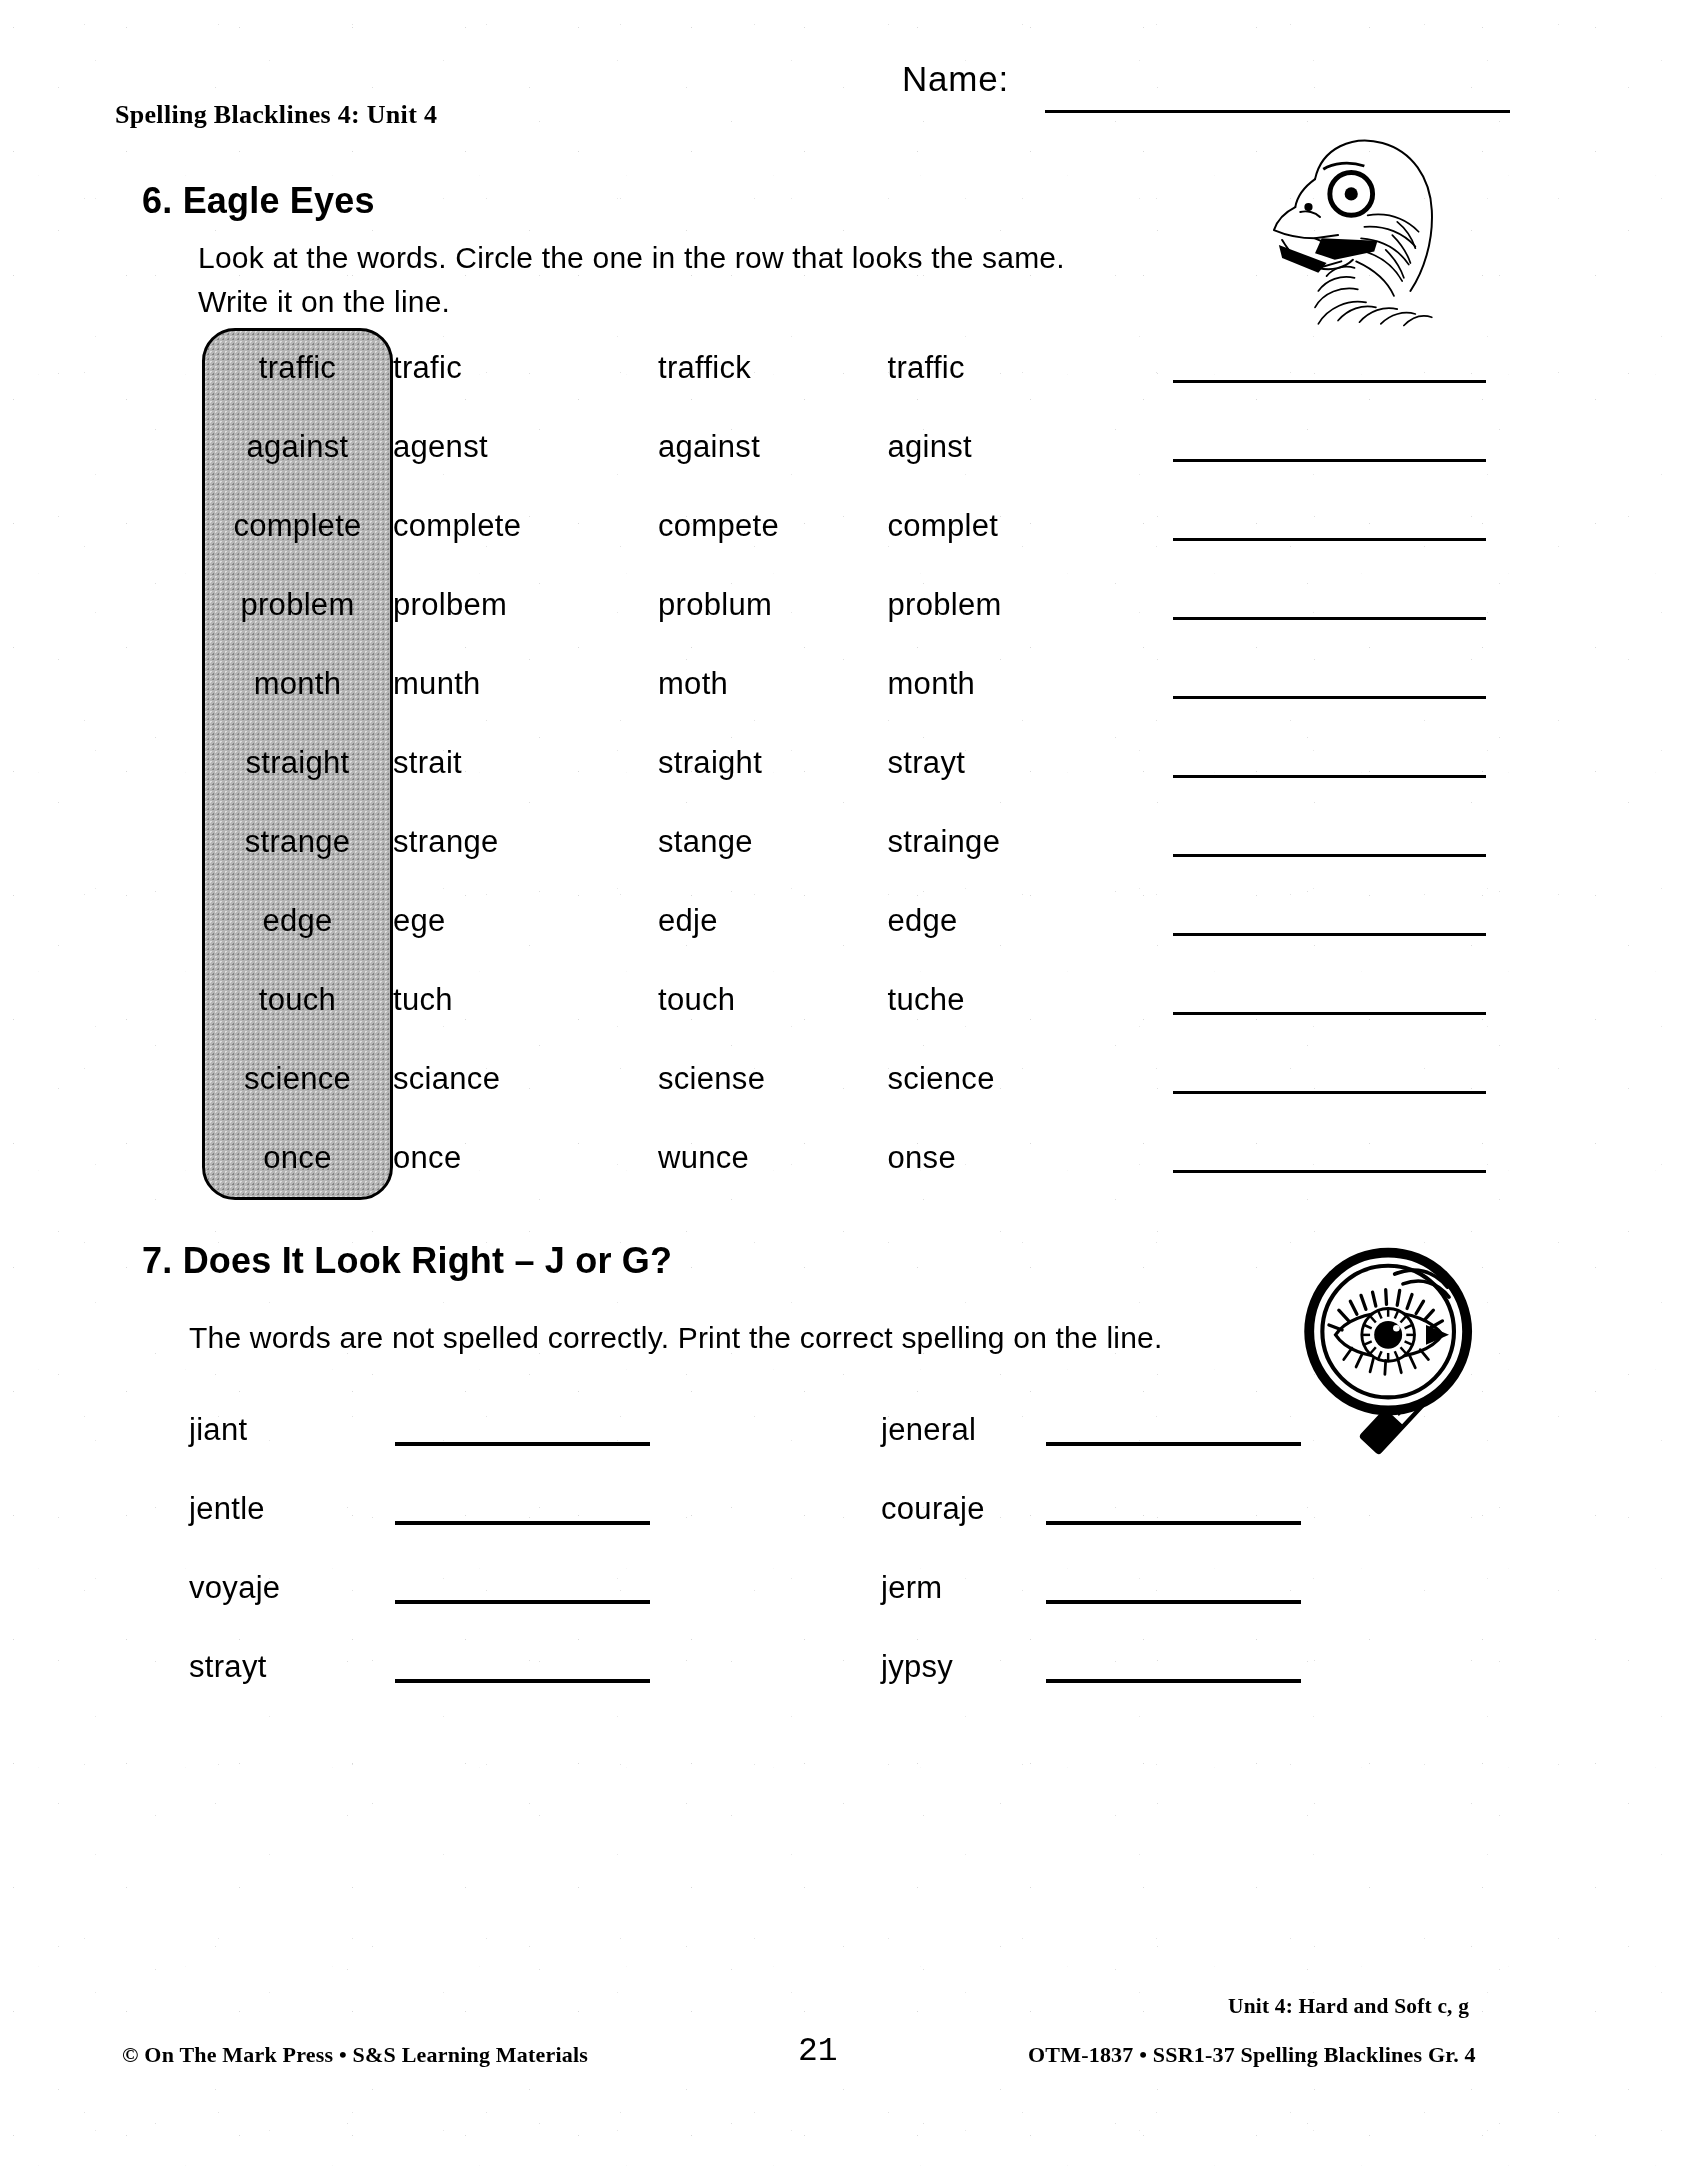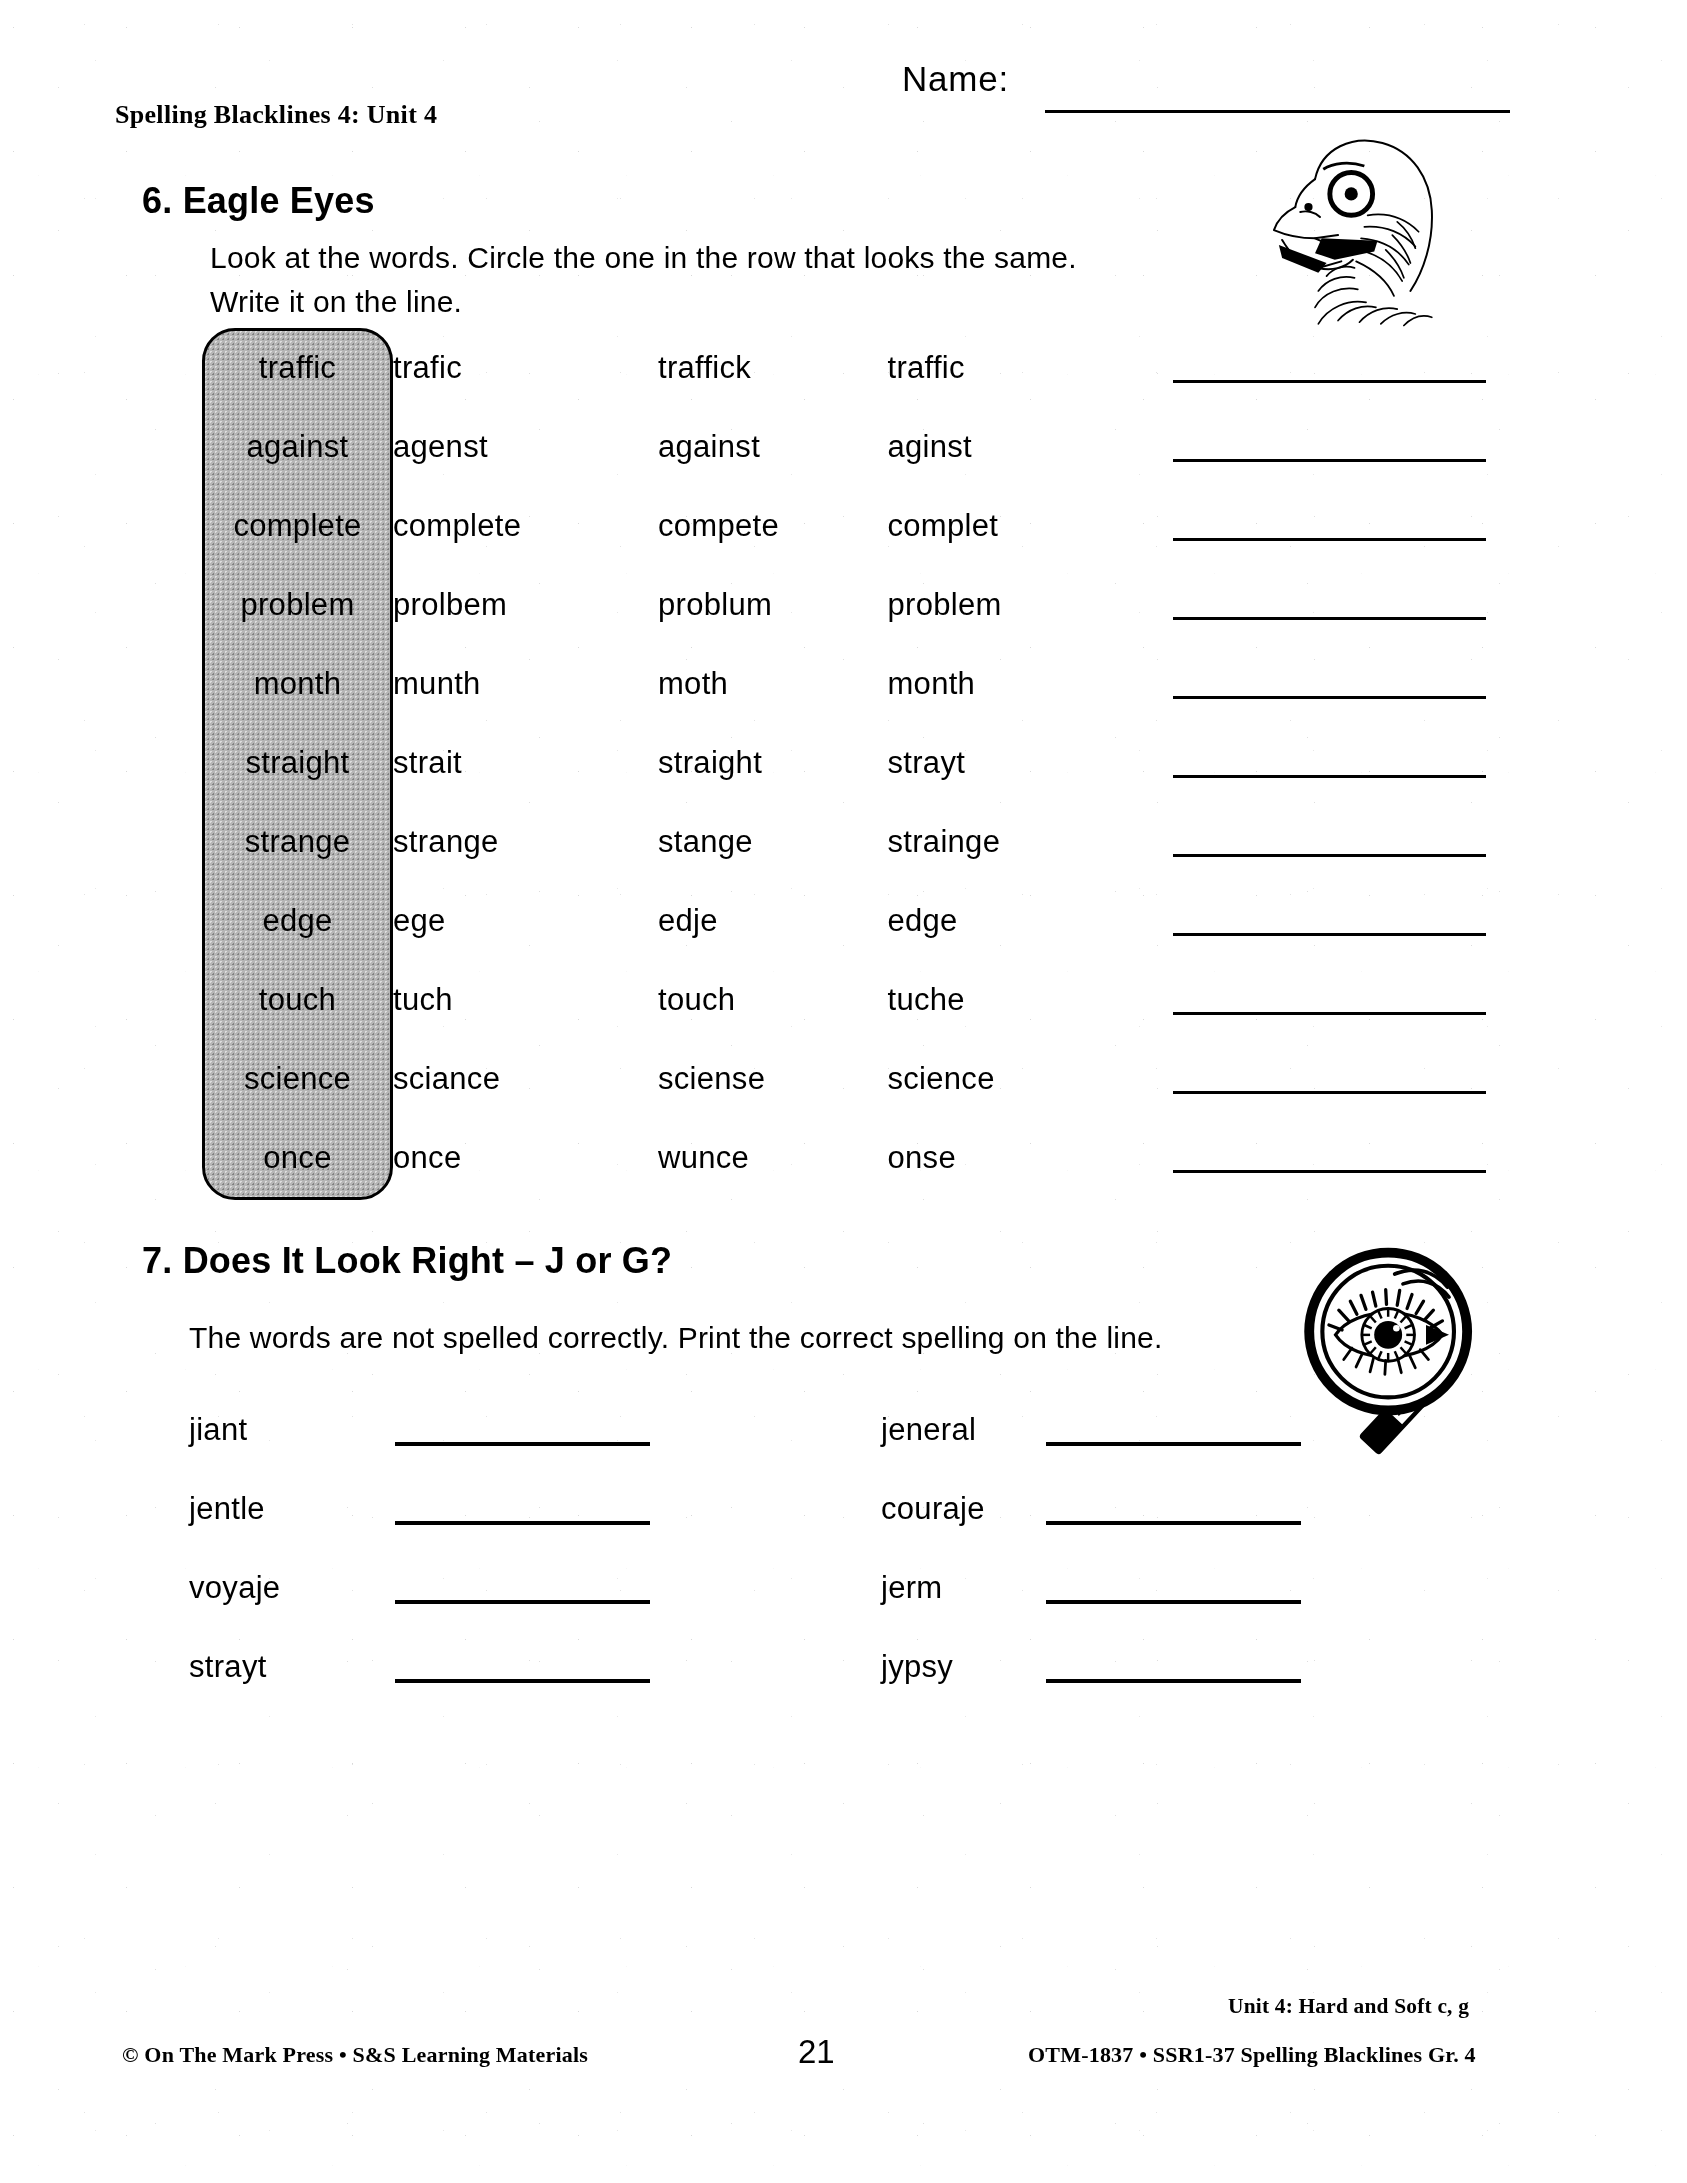--- a/index.html
+++ b/index.html
@@ -65,21 +65,20 @@
     white-space: nowrap;
     margin-top: 28px;
   }
   .sec6-instr {
     position: absolute;
     left: 198px; top: 236px;
     font-size: 30px;
     line-height: 44px;
     letter-spacing: 0.2px;
     white-space: nowrap;
-    margin-left: 12px;
   }
 
   
   .key-box {
     position: absolute;
     left: 202px; top: 328px;
     width: 191px; height: 872px;
     border: 3.3px solid #000;
     border-radius: 33px;
     background-color: #b6b6b6;
@@ -195,21 +194,21 @@
     left: 122px; top: 2042px;
     font-family: "Liberation Serif", serif;
     font-weight: bold;
     font-size: 22px;
     letter-spacing: 0.2px;
     white-space: nowrap;
   }
   .foot-page {
     position: absolute;
     left: 798px; top: 2033px;
-    font-family: Liberation Sans, sans-serif;
+    font-family: Liberation Mono, monospace;
     font-size: 33px;
     white-space: nowrap;
   }
   .foot-right {
     position: absolute;
     left: 1028px; top: 2042px;
     font-family: "Liberation Serif", serif;
     font-weight: bold;
     font-size: 22px;
     letter-spacing: 0.2px;

